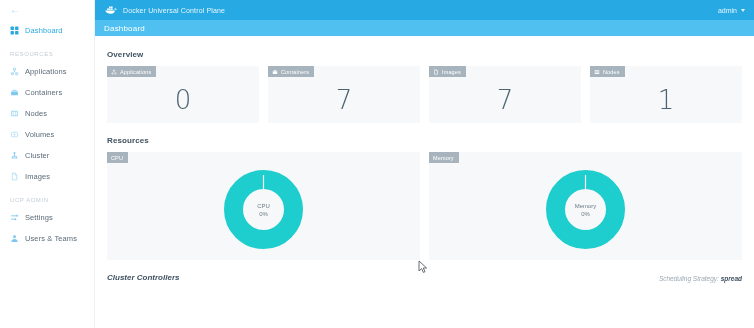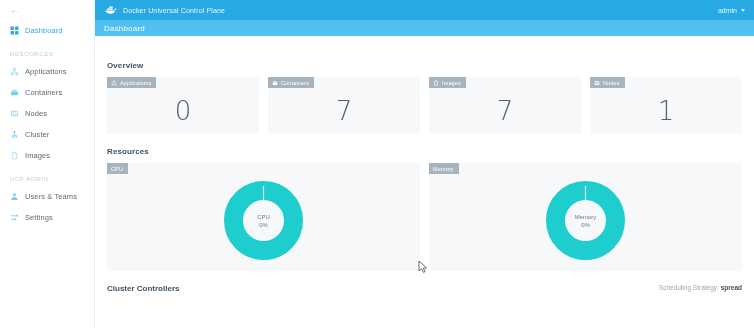--- a/index.html
+++ b/index.html
@@ -79,21 +79,21 @@
     position: absolute; left: 95px; top: 20px;
     width: 659px; height: 16px;
     background: #4fc0f0;
     display: flex; align-items: center;
     padding-left: 9px;
   }
   #subheader .crumb { font-size: 8px; color: #ffffff; letter-spacing: .2px; }
 
   
   #content {
-    position: absolute; left: 95px; top: 48px;
+    position: absolute; left: 95px; top: 37px;
     width: 659px; height: 252px;
     background: #ffffff;
     padding: 0 12px;
     overflow: hidden;
   }
   .section-title {
     font-size: 8px; color: #3f5160; font-weight: bold;
     letter-spacing: .1px;
     margin-top: 13px; margin-bottom: 7px;
   }
@@ -143,22 +143,23 @@
     position: absolute; left: 0; right: 0; top: 0; bottom: 0;
     display: flex; flex-direction: column;
     align-items: center; justify-content: center;
     gap: 0px;
   }
   .donut-center .dc1 { font-size: 6px; color: #6c7c88; line-height: 8px; }
   .donut-center .dc2 { font-size: 6px; color: #6c7c88; line-height: 8px; }
 
   
   .cc-head {
-    display: flex; align-items: flex-start;
+    display: flex; align-items: flex-end;
     margin-top: 13px;
+    font-style: italic;
   }
   .cc-title { font-size: 8px; color: #3f5160; font-weight: bold; }
   .cc-strategy {
     margin-left: auto; font-size: 6.5px; color: #9aa8b2;
   }
   .cc-strategy b { color: #3f5160; }
   .cc-table-head {
     display: flex; margin-top: 11px;
     font-size: 5.5px; color: #c7d0d7; letter-spacing: .6px;
   }
@@ -224,20 +225,29 @@
         <svg width="9" height="9" viewBox="0 0 16 16">
             <rect x="2" y="3" width="12" height="10" rx="1" fill="#aadcf5"></rect>
             <rect x="4" y="5" width="2" height="6" fill="#ffffff"></rect>
             <rect x="7" y="5" width="2" height="6" fill="#ffffff"></rect>
             <rect x="10" y="5" width="2" height="6" fill="#ffffff"></rect>
           </svg>
       </span>
       <span class="lbl">Nodes</span>
     </div>
 
+    <div class="nav-item">
+      <span class="ico">
+        <svg width="9" height="9" viewBox="0 0 16 16" fill="none" stroke="#aadcf5" stroke-width="1.4">
+            <rect x="2.5" y="4" width="11" height="8" rx="1.5"></rect>
+            <circle cx="8" cy="8" r="1.6" fill="#aadcf5" stroke="none"></circle>
+          </svg>
+      </span>
+      <span class="lbl">Volumes</span>
+    </div>
 
     <div class="nav-item">
       <span class="ico">
         <svg width="9" height="9" viewBox="0 0 16 16" fill="none" stroke="#7ec8ef" stroke-width="1.4">
             <circle cx="8" cy="3.5" r="1.8" fill="#7ec8ef" stroke="none"></circle>
             <path d="M8 5.3v3.4M3 12.5h10M4.5 12.5V9.5h7v3"></path>
           </svg>
       </span>
       <span class="lbl">Cluster</span>
     </div>
@@ -246,40 +256,40 @@
       <span class="ico">
         <svg width="9" height="9" viewBox="0 0 16 16" fill="none" stroke="#aadcf5" stroke-width="1.4">
             <path d="M4 2h5l3 3v9H4z"></path>
             <path d="M9 2v3h3"></path>
           </svg>
       </span>
       <span class="lbl">Images</span>
     </div>
 
     <div class="nav-section">UCP ADMIN</div>
-
-    <div class="nav-item">
-      <span class="ico">
-        <svg width="9" height="9" viewBox="0 0 16 16">
-            <circle cx="8" cy="5" r="2.6" fill="#7ec8ef"></circle>
-            <path d="M2.5 14c0-3.2 2.5-5 5.5-5s5.5 1.8 5.5 5z" fill="#7ec8ef"></path>
-          </svg>
-      </span>
-      <span class="lbl">Users &amp; Teams</span>
-    </div>
 
     <div class="nav-item">
       <span class="ico">
         <svg width="9" height="9" viewBox="0 0 16 16" fill="none" stroke="#7ec8ef" stroke-width="1.6">
             <path d="M2 5h9M2 11h6"></path>
             <circle cx="12.5" cy="5" r="1.7" fill="#7ec8ef" stroke="none"></circle>
             <circle cx="9.5" cy="11" r="1.7" fill="#7ec8ef" stroke="none"></circle>
           </svg>
       </span>
       <span class="lbl">Settings</span>
+    </div>
+
+    <div class="nav-item">
+      <span class="ico">
+        <svg width="9" height="9" viewBox="0 0 16 16">
+            <circle cx="8" cy="5" r="2.6" fill="#7ec8ef"></circle>
+            <path d="M2.5 14c0-3.2 2.5-5 5.5-5s5.5 1.8 5.5 5z" fill="#7ec8ef"></path>
+          </svg>
+      </span>
+      <span class="lbl">Users &amp; Teams</span>
     </div>
   </div>
 
   <div id="topbar">
     <div class="brand">
       <span>
         <svg width="14" height="10" viewBox="0 0 26 18">
           <rect x="6" y="6" width="3" height="3" fill="#ffffff"></rect>
           <rect x="9.5" y="6" width="3" height="3" fill="#ffffff"></rect>
           <rect x="13" y="6" width="3" height="3" fill="#ffffff"></rect>

